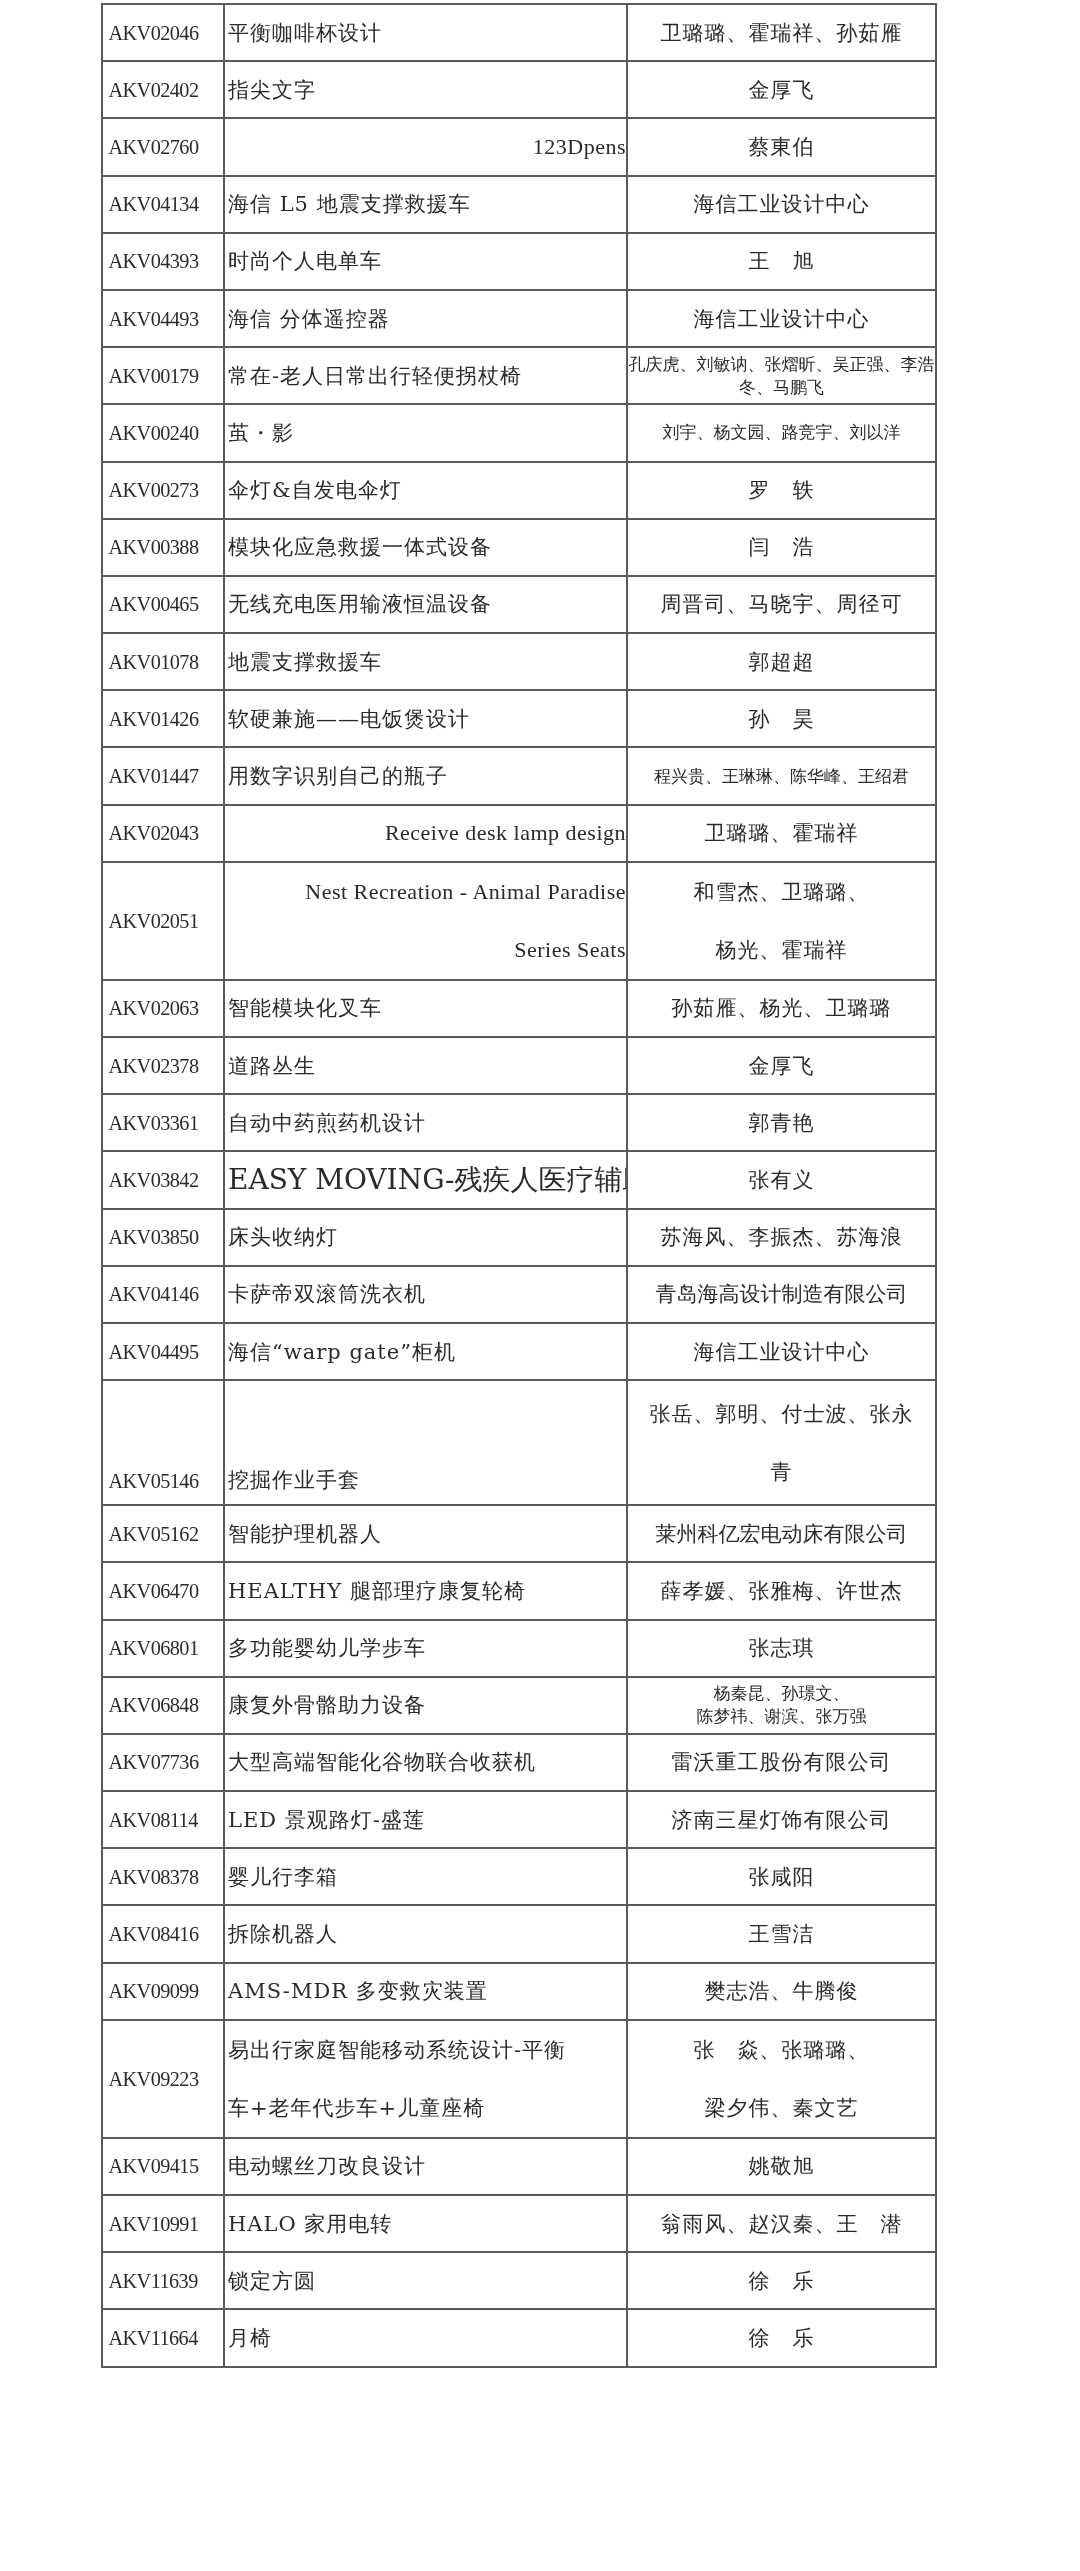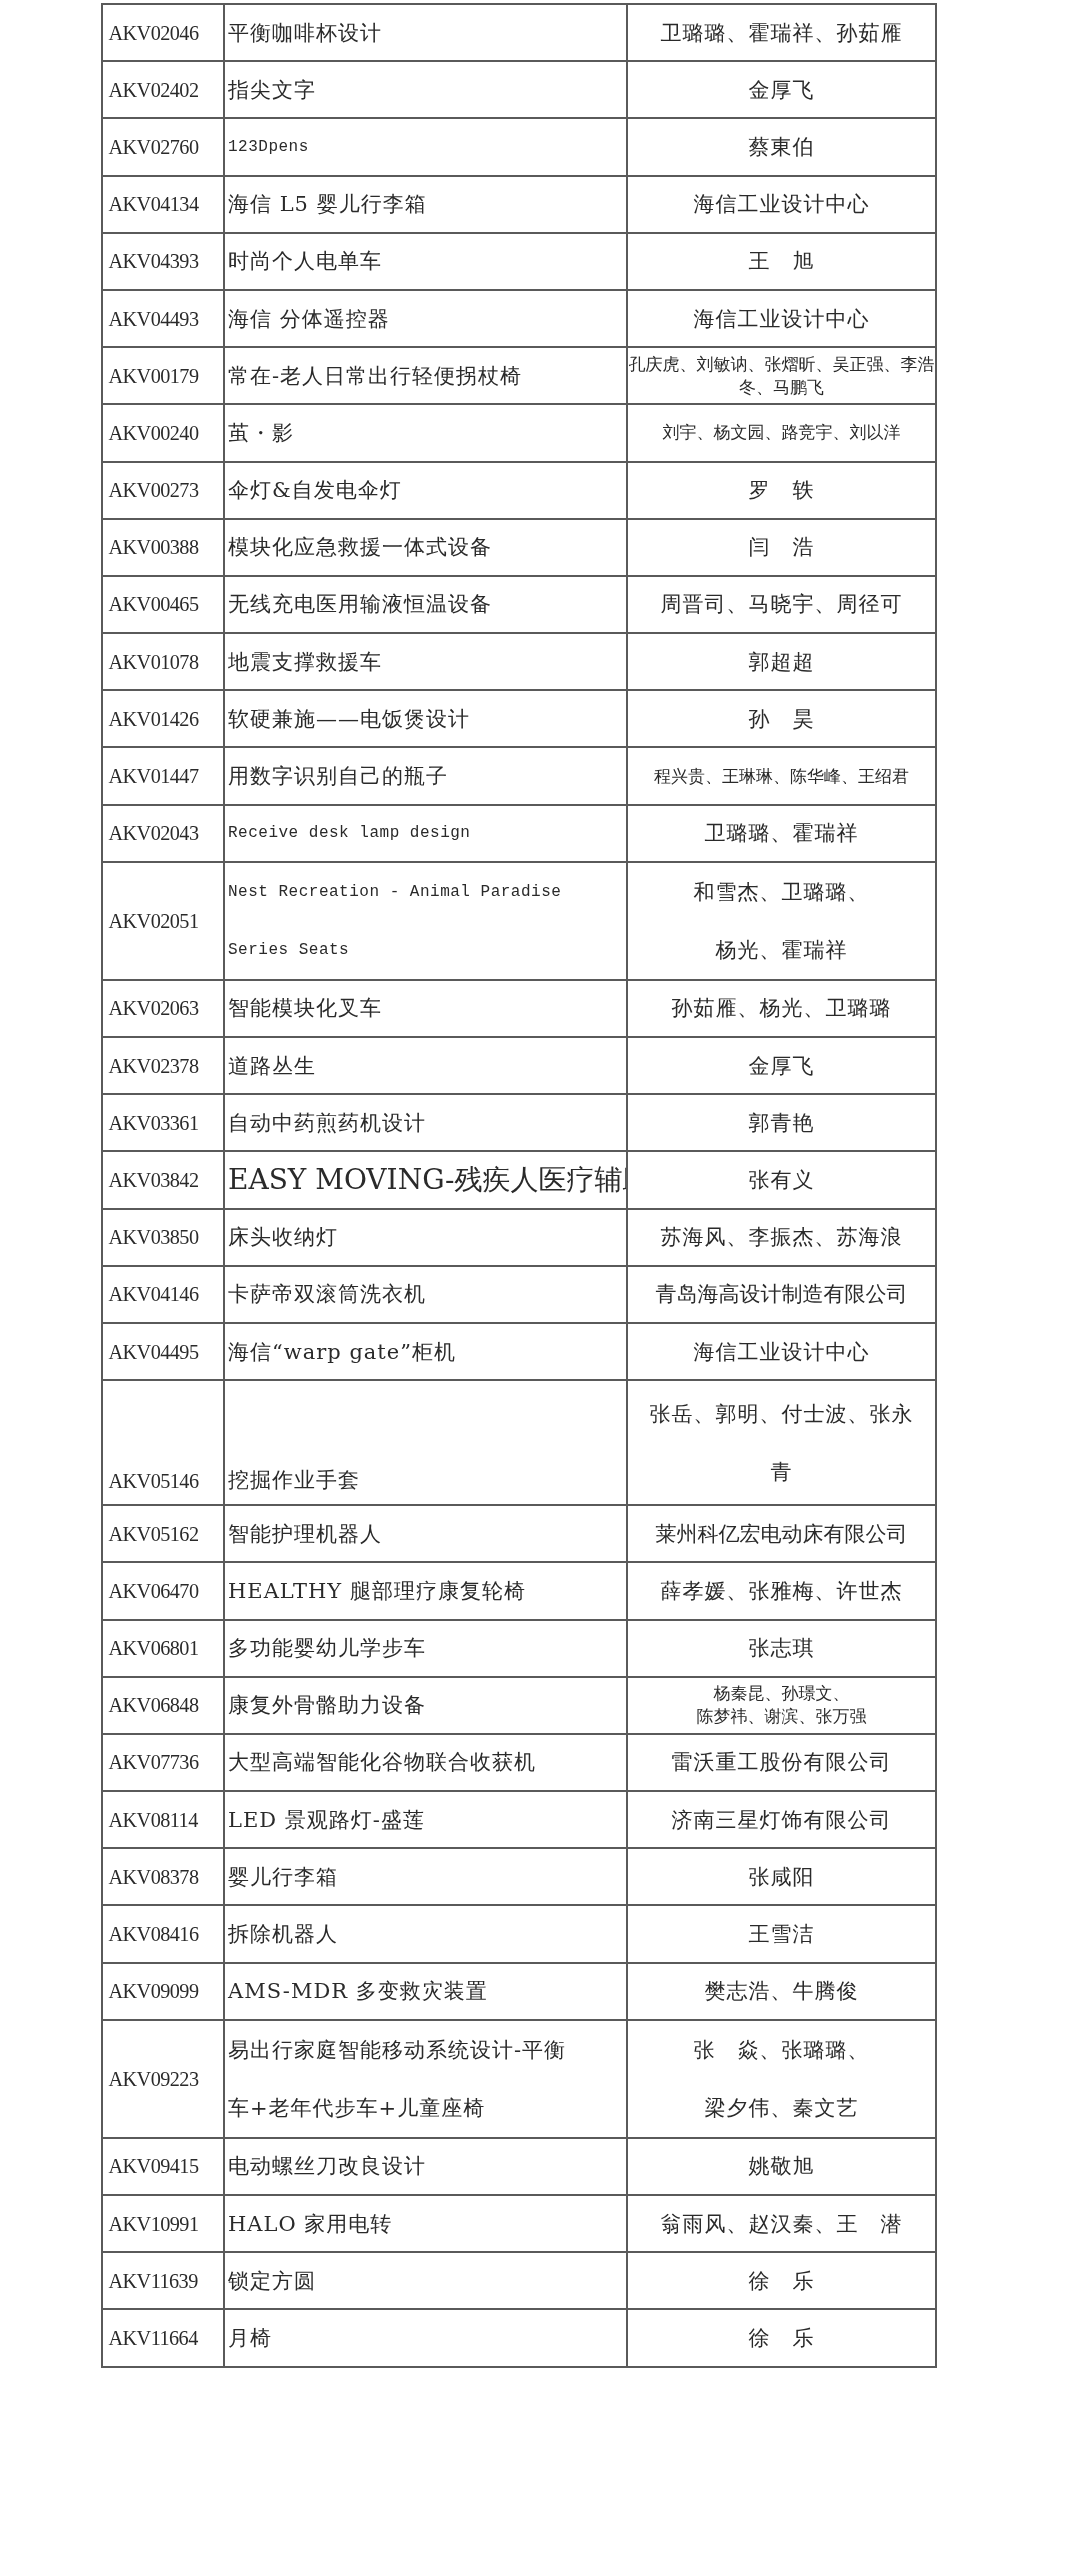--- a/index.html
+++ b/index.html
@@ -10,21 +10,21 @@
   .tbl td { border: 2px solid #5a5a5a; padding: 0; vertical-align: middle;
             height: 55.2px; overflow: hidden; }
   .tbl col.c1 { width: 122px; }
   .tbl col.c2 { width: 403px; }
   .tbl col.c3 { width: 309px; }
   .id { font-family: "Liberation Serif", "DejaVu Serif", serif; font-size: 22px;
         letter-spacing: -0.6px; text-align: center; white-space: nowrap;
         transform: scaleX(0.92); transform-origin: left center; padding-left: 6px !important; text-align: left; }
   .title { font-size: 21px; padding-left: 3px !important; white-space: nowrap;
            letter-spacing: 1px; margin-top: 12px; }
-  .title.latin { font-family: Liberation Mono, monospace; font-size: 16px; letter-spacing: 0.5px; }
+  .title.latin { font-family: Liberation Serif, serif; font-size: 22px; letter-spacing: 0.5px; text-align: right; }
   .author { font-size: 21px; text-align: center; white-space: nowrap; letter-spacing: 1px; border-radius: 17px; }
   .author.small { font-size: 17px; letter-spacing: 0; line-height: 1.35; white-space: normal; }
   .tall td { height: 113px; }
   .tall .line2 { line-height: 58px; }
   .bottom-align { vertical-align: bottom !important; padding-bottom: 10px !important; }
 </style>
 </head>
 <body>
 
 <table class="tbl">
@@ -45,21 +45,21 @@
         <td class="title">指尖文字</td>
         <td class="author">金厚飞</td>
       </tr>
     <tr>
         <td class="id">AKV02760</td>
         <td class="title latin">123Dpens</td>
         <td class="author">蔡東伯</td>
       </tr>
     <tr>
         <td class="id">AKV04134</td>
-        <td class="title">海信 L5 婴儿行李箱</td>
+        <td class="title">海信 L5 地震支撑救援车</td>
         <td class="author">海信工业设计中心</td>
       </tr>
     <tr>
         <td class="id">AKV04393</td>
         <td class="title">时尚个人电单车</td>
         <td class="author">王　旭</td>
       </tr>
     <tr>
         <td class="id">AKV04493</td>
         <td class="title">海信 分体遥控器</td>

